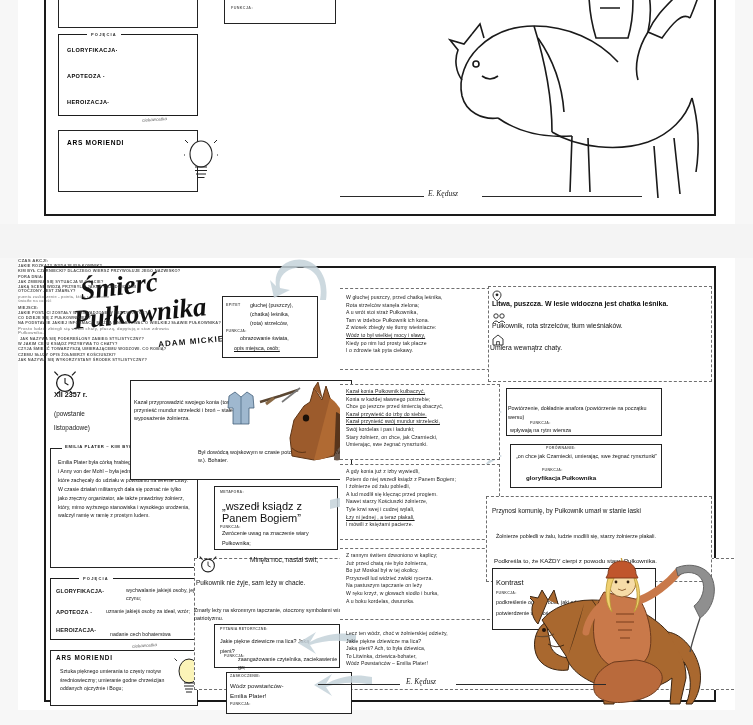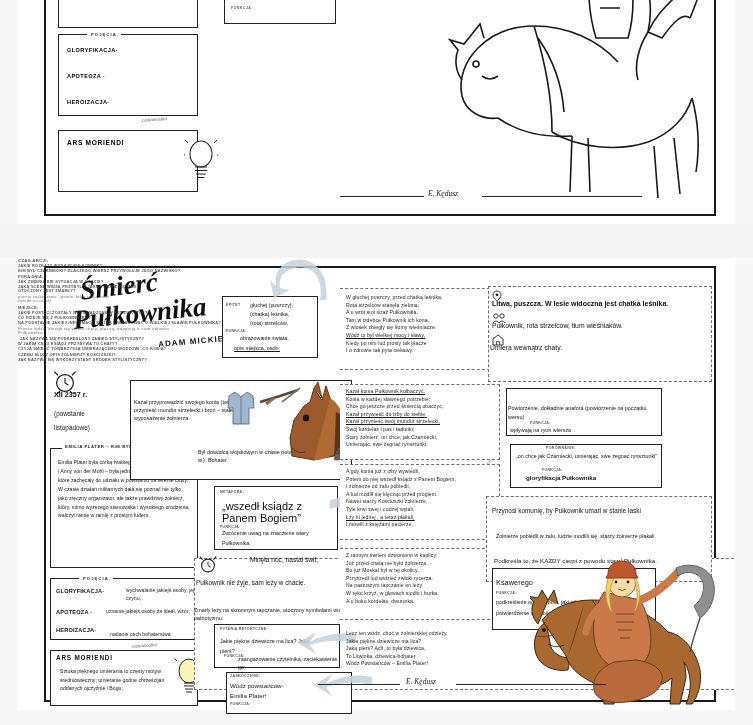--- a/index.html
+++ b/index.html
@@ -345,21 +345,21 @@
     <div class="bb dashed" style="left:468px;top:238px;width:226px;height:86px;"></div>
     <div class="scribble" style="left:488px;top:241px;">W JAKIM CELU KSIĄDZ PRZYBYWA TO CHATY?</div>
     <div class="ans" style="position:absolute;left:474px;top:249px;font-size:6.4px;">Przynosi komunię, by Pułkownik umarł w stanie łaski</div>
     <div class="scribble" style="left:476px;top:265px;">CZYJA ŚMIERĆ TOWARZYSZĄ UMIERAJĄCEMU WODZOWI. CO ROBIĄ?</div>
     <div class="ans" style="position:absolute;left:478px;top:273px;width:212px;line-height:10px;">Żołnierze pobledli w żalu, ludzie modlili się, starzy żołnierze płakali.</div>
     <div class="scribble" style="left:478px;top:292px;">CZEMU SŁUŻY OPIS ŻOŁNIERZY KOŚCIUSZKI?</div>
     <div class="ans" style="position:absolute;left:476px;top:299px;font-size:6.2px;">Podkreśla to, że KAŻDY cierpi z powodu stanu Pułkownika.</div>
 
     <div class="bb solid" style="left:474px;top:310px;width:164px;height:62px;"></div>
     <div class="scribble" style="left:480px;top:313px;">JAK NAZYWA SIĘ WYKORZYSTANY ŚRODEK STYLISTYCZNY?</div>
-    <div style="position:absolute;left:478px;top:320px;font-size:7.4px;color:#111;">Ksawerego</div>
+    <div style="position:absolute;left:478px;top:320px;font-size:7.4px;color:#111;">Kontrast</div>
     <div class="tinylabel" style="position:absolute;left:478px;top:333px;">FUNKCJA:</div>
     <div class="ans" style="position:absolute;left:478px;top:339px;width:156px;line-height:11px;">podkreślenie ogromu bólu, jaki odczuwają zgromadzeni; potwierdzenie wielkości umierającego;</div>
 
     <svg style="position:absolute;left:512px;top:300px;" width="200" height="148" viewBox="0 0 200 148">
       <g stroke="#3a2411" stroke-width="1">
         <path d="M16 64 C6 70 2 84 6 96 C10 108 24 114 38 112 L40 100 C30 100 20 94 20 84 Z" fill="#a9682f"></path>
         <path d="M12 62 C22 50 40 42 62 42 C92 42 120 54 138 74 C150 88 156 104 156 120 L150 146 L140 146 L142 120 C130 130 108 134 86 132 L84 146 L74 146 L72 128 C54 122 40 112 36 98 Z" fill="#a9682f"></path>
         <path d="M138 74 C152 76 166 92 170 112 C172 126 168 138 162 146 L156 146 C162 132 162 116 154 104" fill="#a9682f"></path>
         <path d="M8 66 C2 60 0 50 4 44 L-2 38 L8 40 L12 32 L18 42 Z" fill="#a9682f"></path>
         <path d="M18 42 L24 32 L28 46" fill="#a9682f"></path>

